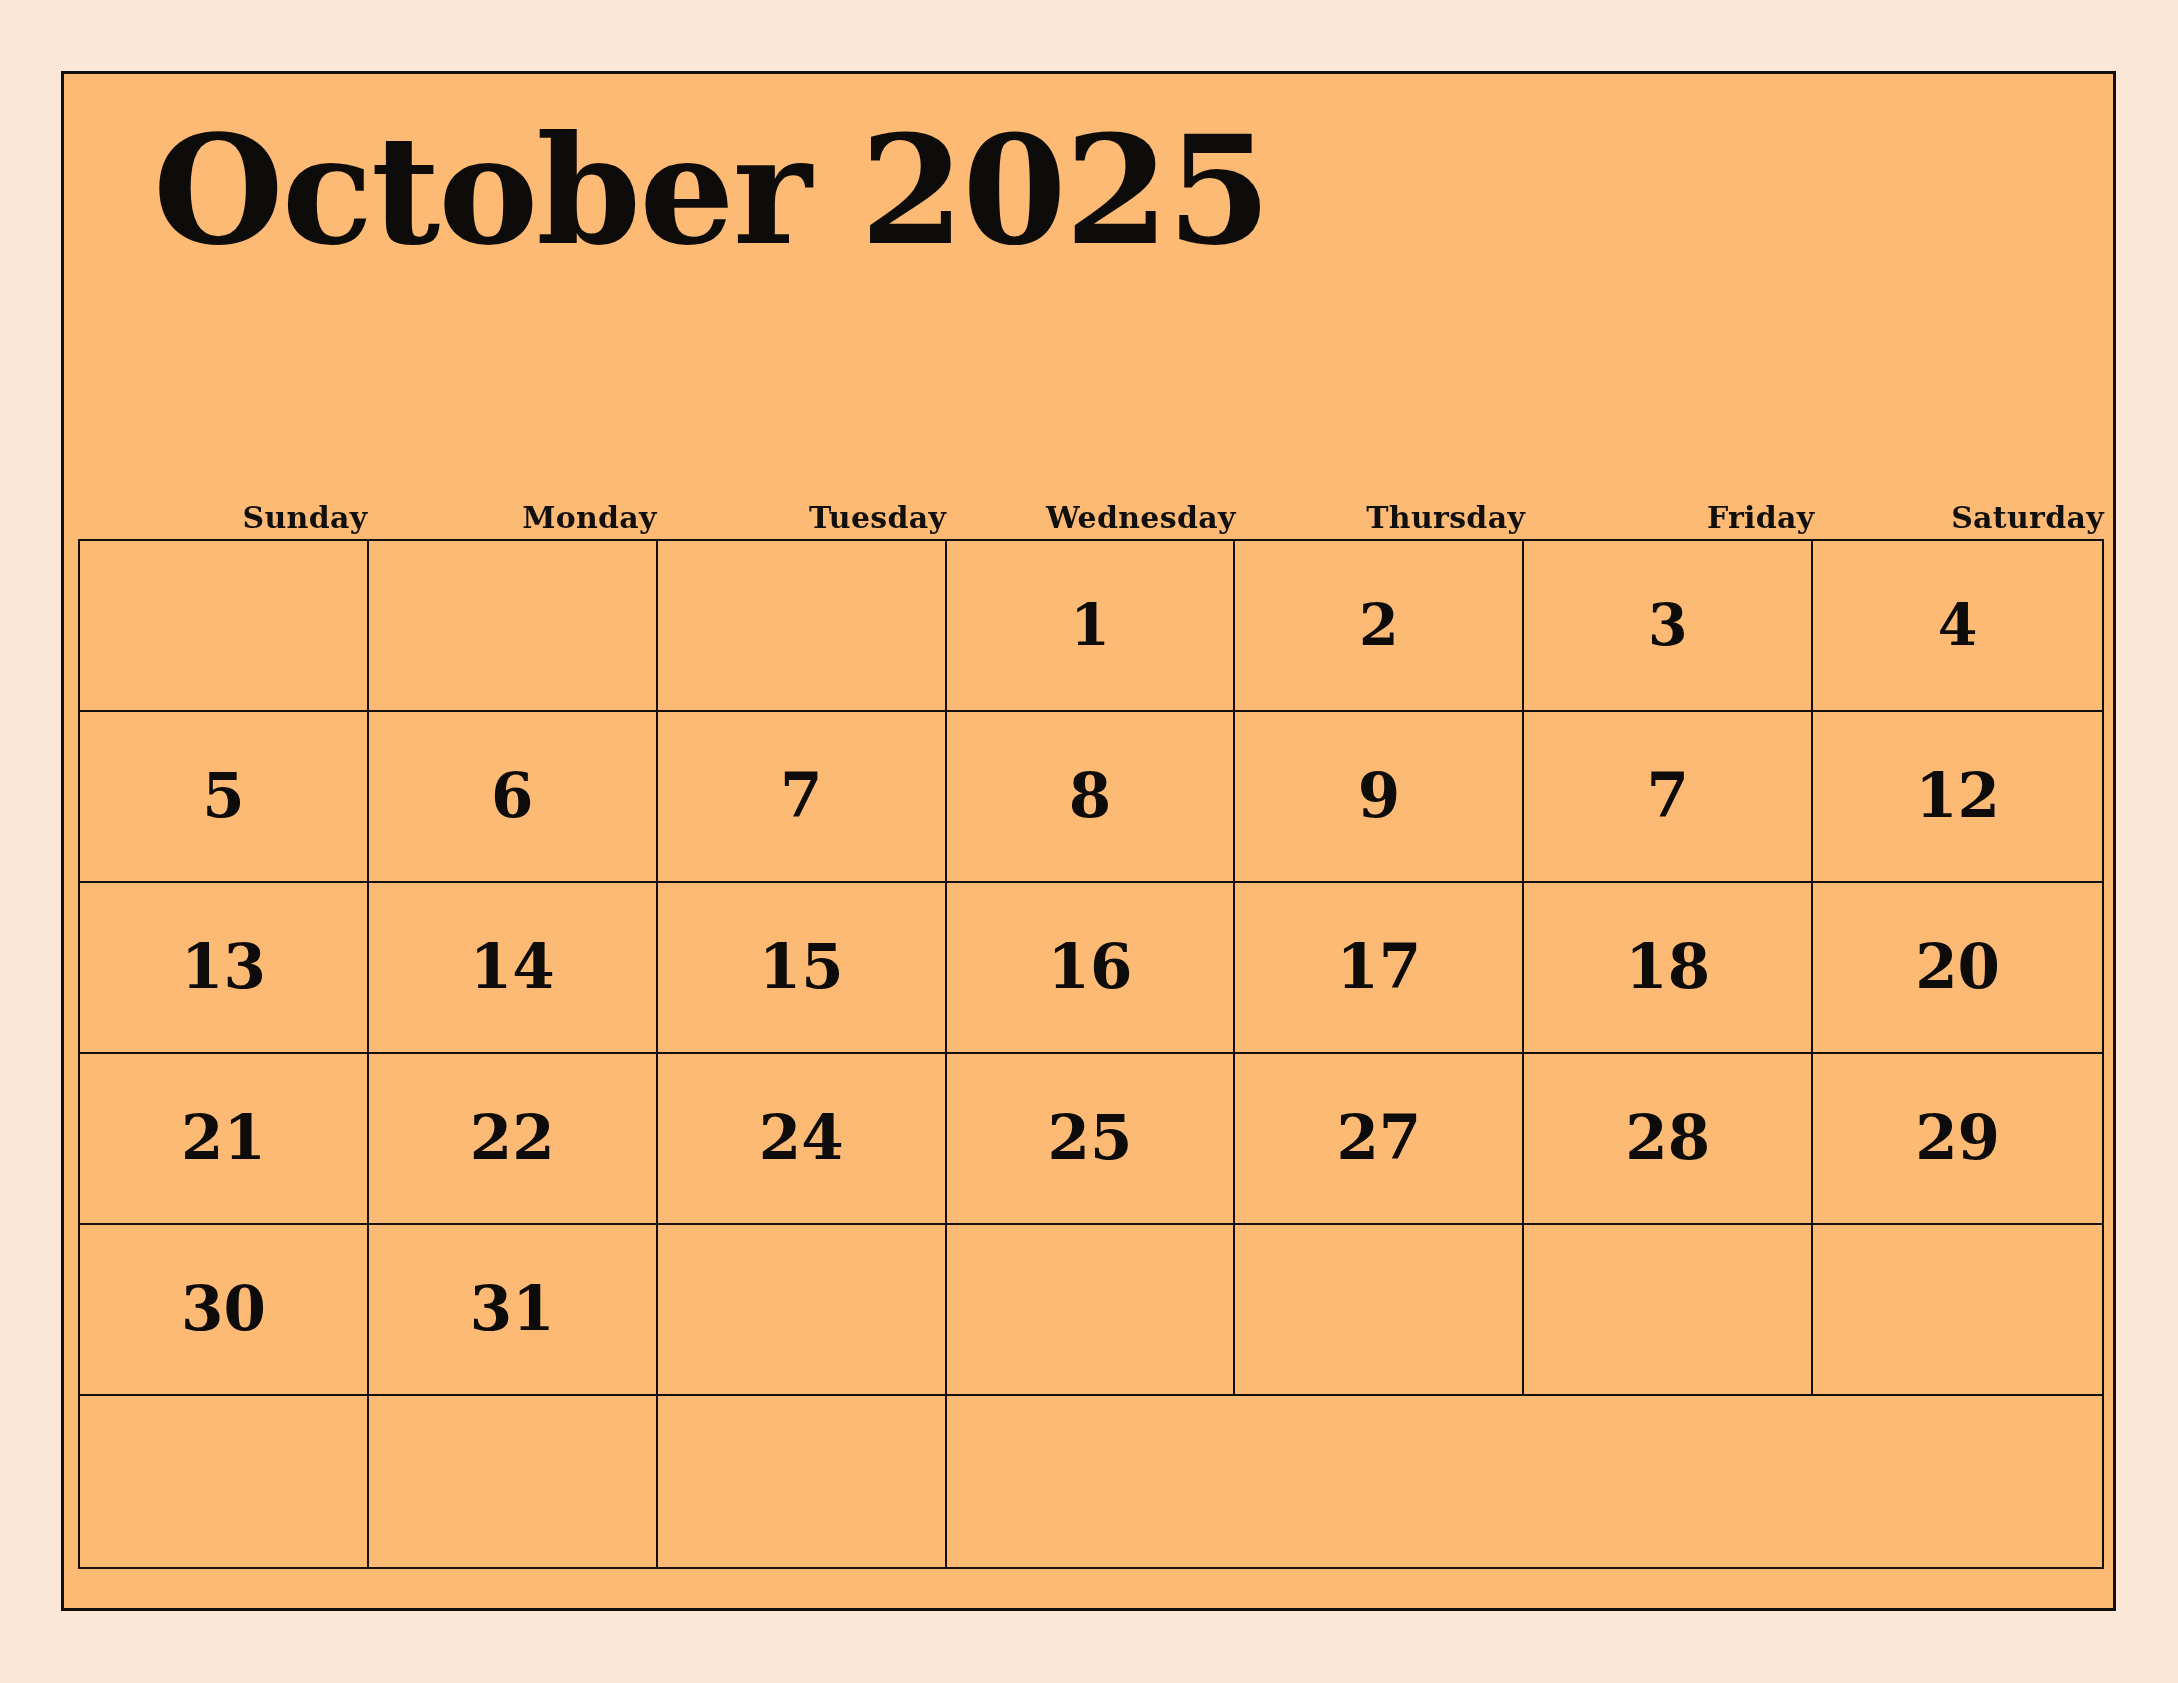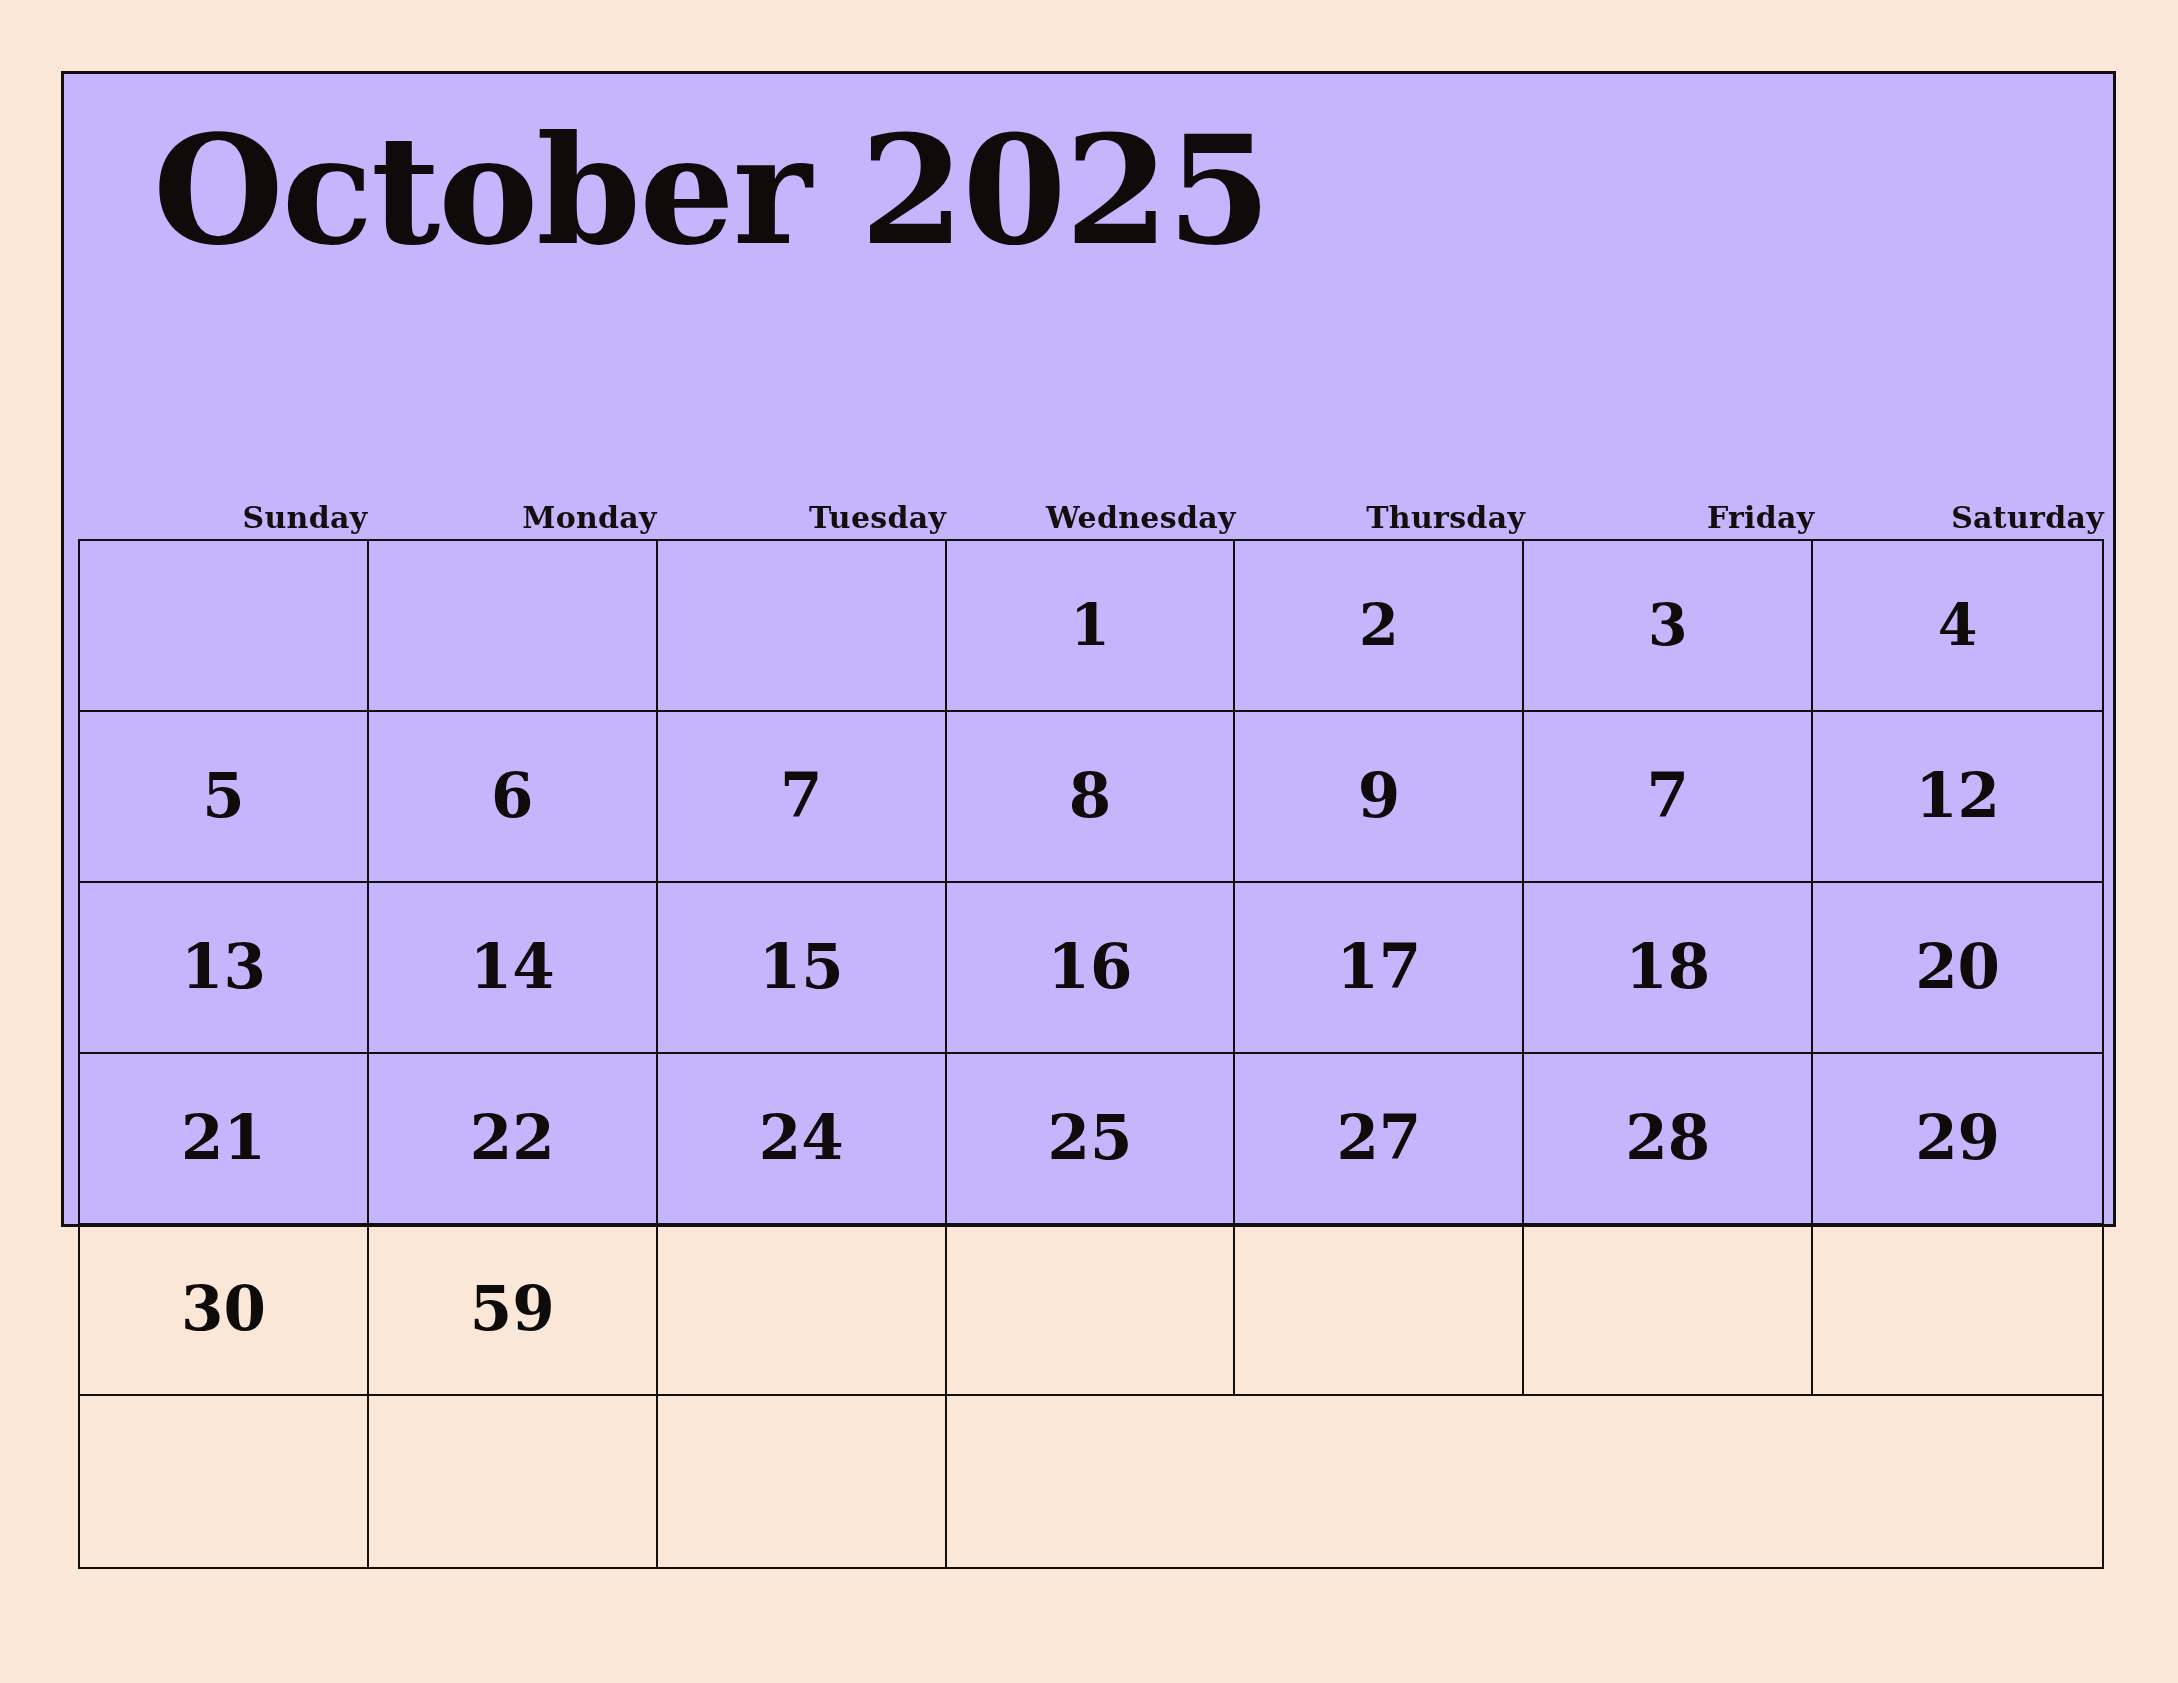--- a/index.html
+++ b/index.html
@@ -12,23 +12,23 @@
     background: #fae7d8;
     font-family: "Liberation Serif", serif;
     overflow: hidden;
   }
 
   .page {
     position: absolute;
     left: 61px;
     top: 71px;
     width: 2055px;
-    height: 1156px;
+    height: 1540px;
     border: 3px solid #12100e;
-    background: #c4b5fd;
+    background: #fdba74;
     box-sizing: border-box;
   }
 
   .title {
     position: absolute;
     left: 89px;
     top: 38px;
     font-family: "DejaVu Serif", serif;
     font-weight: 700;
     font-size: 150px;
@@ -198,21 +198,21 @@
     <div class="cell">
         <span class="daynum">28</span>
       </div>
     <div class="cell">
         <span class="daynum">29</span>
       </div>
     <div class="cell">
         <span class="daynum">30</span>
       </div>
     <div class="cell">
-        <span class="daynum">59</span>
+        <span class="daynum">31</span>
       </div>
     <div class="cell">
         <span class="daynum"></span>
       </div>
 
     <div class="cell">
         <span class="daynum"></span>
       </div>
     <div class="cell">
         <span class="daynum"></span>

